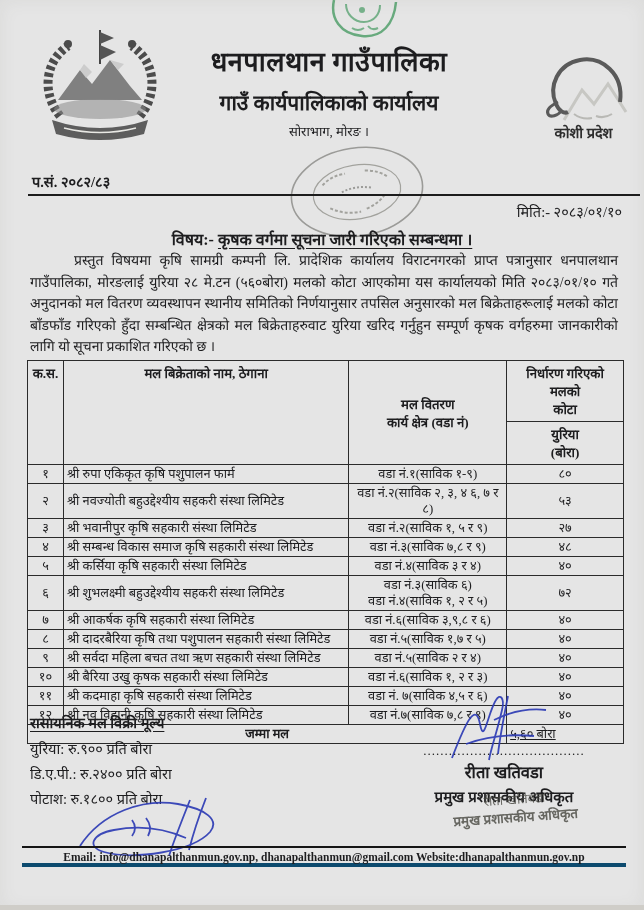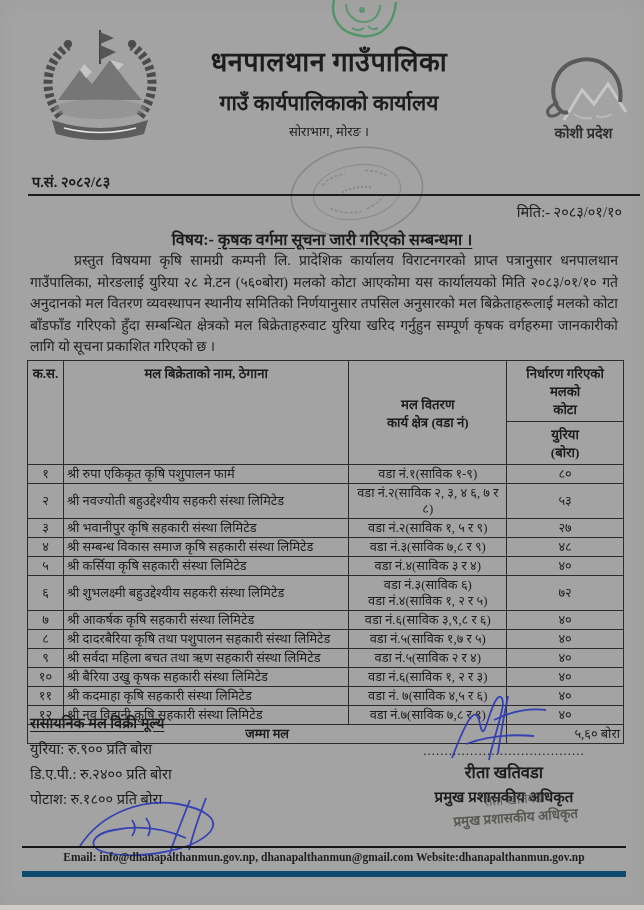--- a/index.html
+++ b/index.html
@@ -1,19 +1,19 @@
 <!DOCTYPE html>
 <html><head>
 <meta charset="utf-8">
 <style>
   * { box-sizing: border-box; margin: 0; padding: 0; }
   html,body { background:#ffffff; }
   .page {
     position: relative; width: 644px; height: 910px;
-    background: #a3a3a3; overflow: hidden;
+    background: #e5e5e5; overflow: hidden;
     font-family: "Liberation Serif", "DejaVu Serif", serif;
     color: #1d1d1f;
     box-shadow: inset 0 0 18px rgba(90,88,80,.08);
   }
   .abs { position: absolute; }
 
   
   .emblem { left:34px; top:16px; width:132px; height:132px; }
   .head-center { left:146px; top:42px; width:366px; text-align:center; }
   .title-1 { font-size:27px; font-weight:700; letter-spacing:.5px; }
@@ -47,41 +47,41 @@
   th.h-name { width:286px; vertical-align:top; }
   th.h-area { width:158px; vertical-align:middle; }
   th.h-quota{ width:117px; height:34px; vertical-align:top; }
   th.h-quota-sub { font-weight:400; height:30px; }
   table.quota td { padding:1px 3px; line-height:16px; }
   td.c-sn  { text-align:center; }
   td.c-name{ text-align:left; padding-left:9px; }
   td.c-area{ text-align:center; white-space:pre-line; }
   td.c-qty { text-align:center; }
   td.t-label { text-align:center; font-weight:600; padding:3px; }
-  td.t-value { text-align:right; padding:3px; }
+  td.t-value { text-align:left; padding:3px;text-decoration:underline; }
 
   
   .price { left:30px; top:712px; }
   .price-title { font-size:14.5px; font-weight:700; text-decoration:underline; text-underline-offset:3px; margin-bottom:5px; }
   .price-item { font-size:14.5px; line-height:25px; }
 
   .sig-block { left:398px; top:744px; width:212px; text-align:center; }
   .sig-dots { font-size:13px; letter-spacing:1px; color:#222; line-height:14px; }
   .sig-name { font-size:16.5px; font-weight:700; margin-top:2px; }
   .sig-title { font-size:15px; font-weight:700; margin-top:3px; }
   .sig-stamp { position:absolute; left:22px; top:46px; width:190px;
     transform:rotate(-4deg); opacity:.8; color:#474740; text-align:center; }
   .sig-stamp .l1 { font-size:13px; }
   .sig-stamp .l2 { font-size:13.5px; font-weight:600; }
 
   .sig-ink-right { left:438px; top:690px; width:125px; height:72px; }
   .sig-ink-left  { left:72px;  top:790px; width:160px; height:78px; }
 
   .footer { left:22px; top:846px; right:18px; border-top:2px solid #151515; }
-  .footer-inner { border-bottom:6px solid #0c4a6e; padding:3px 0 8px; text-align:center;
+  .footer-inner { border-bottom:4px solid #0c4a6e; padding:3px 0 0; text-align:center;
     font-weight:700; font-size:11.5px; }
   .scan-edge { left:0; right:0; bottom:0; height:5px; background:#cfcdc8; }
 </style>
 </head>
 <body>
 
 <div class="page">
 
   <svg class="abs green-stamp" viewBox="0 0 80 52">
     <path d="M12,0 C8,18 18,34 40,36 C60,38 72,24 74,2" fill="none" stroke="#2e8f4e" stroke-width="2.5" opacity=".8"></path>

